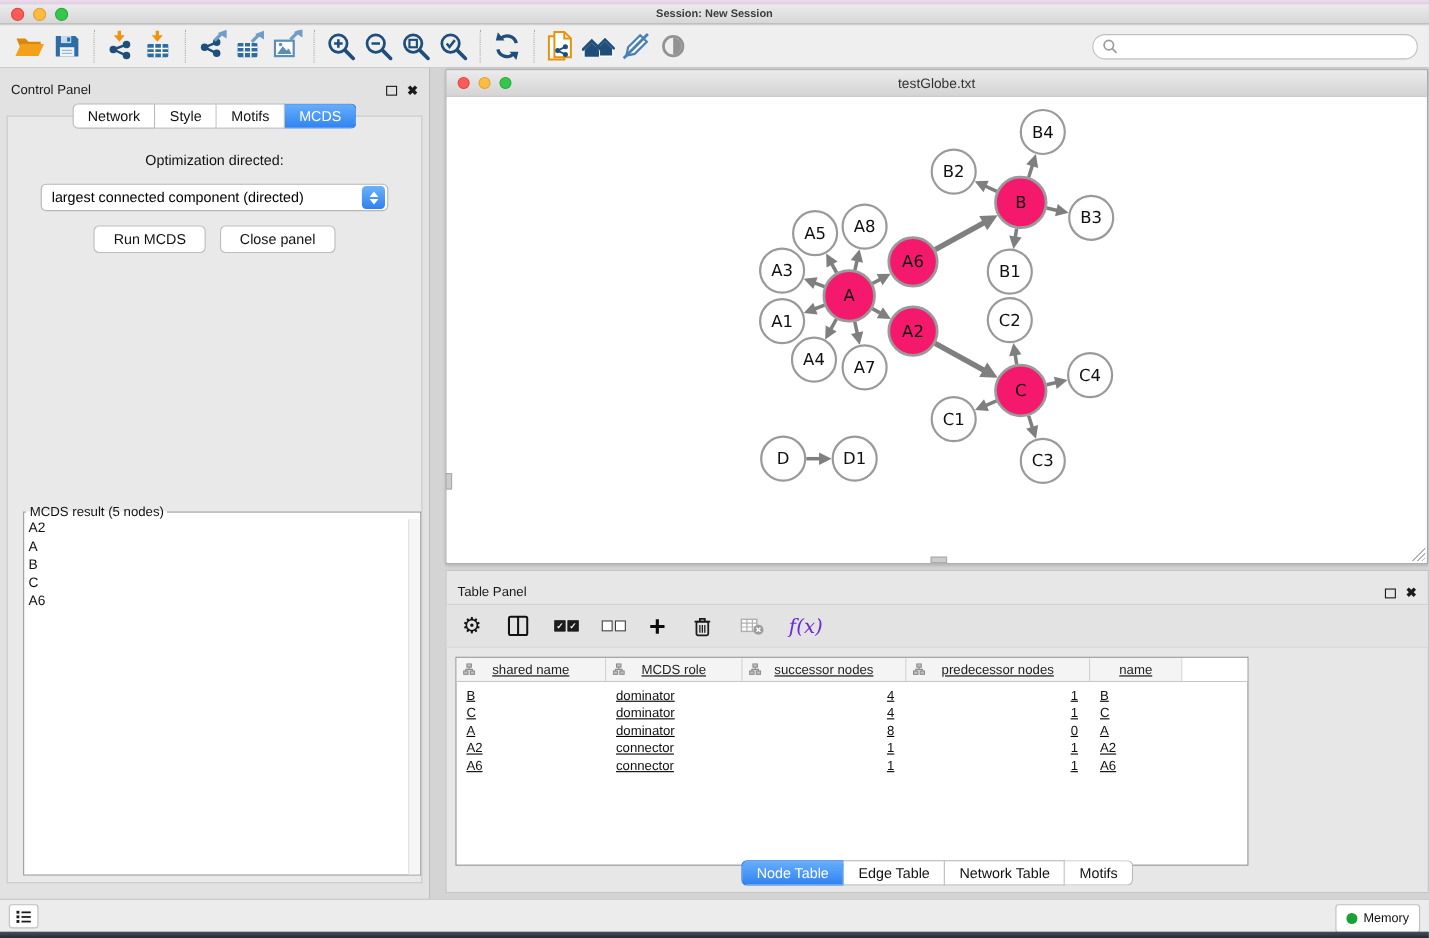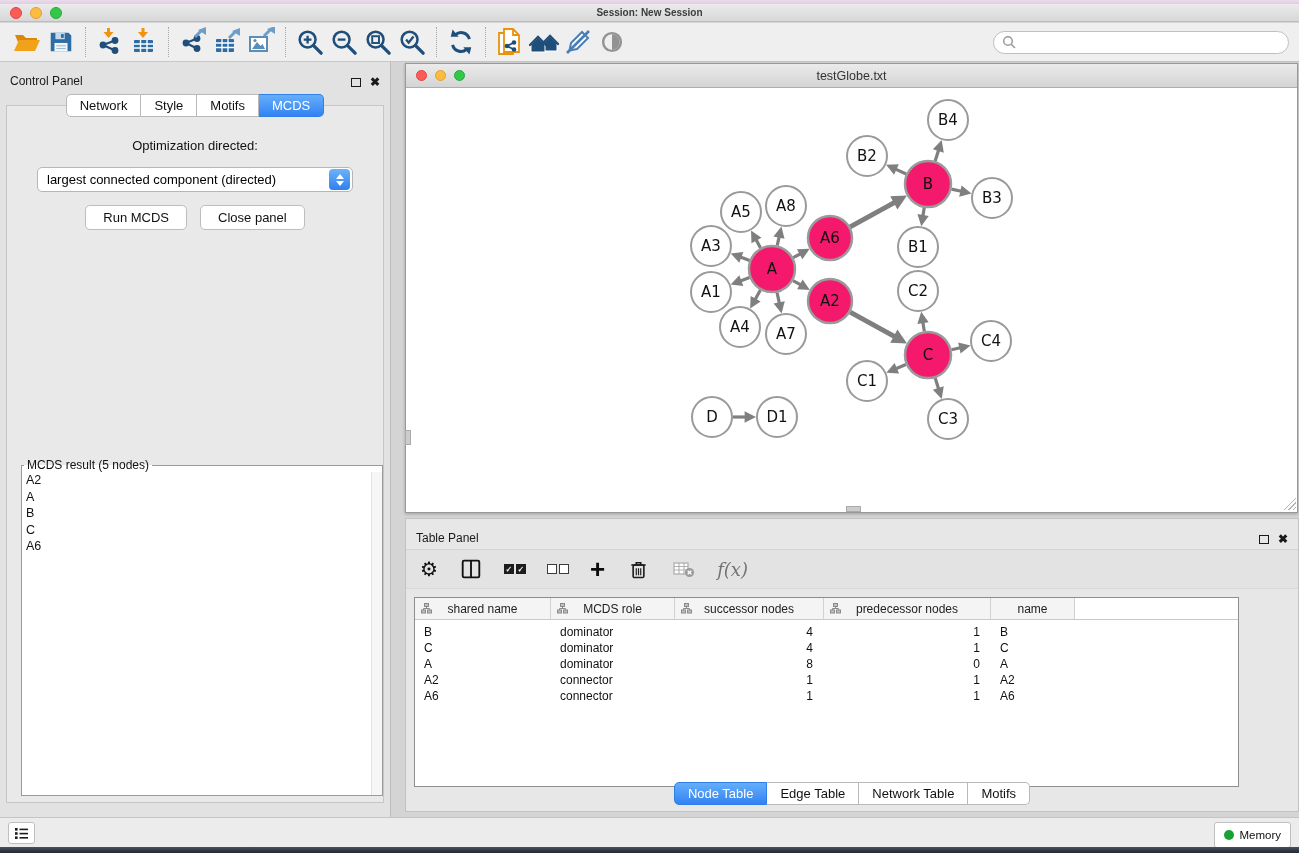--- a/index.html
+++ b/index.html
@@ -98,23 +98,23 @@
   .tp-toolbar { position:absolute; left:0; top:30px; width:100%; height:40px;
     background:#e3e3e3; border-top:1px solid #d4d4d4; border-bottom:1px solid #d9d9d9;
     display:flex; align-items:center; padding:0 14px; gap:21px; }
   .tp-icon { display:inline-flex; align-items:center; justify-content:center; height:26px; }
   .gear-glyph { font-size:20px; color:#111; line-height:1; }
   .chk-pair { display:flex; gap:2px; }
   .chk { width:10px; height:10px; background:#1c1c1c; border:1px solid #1c1c1c;
     color:#fff; font-size:8px; line-height:9px; text-align:center; font-weight:bold; }
   .chk.empty { background:#fff; border:1.6px solid #3c3c3c; color:transparent; }
   .plus-glyph { font-size:26px; font-weight:bold; color:#0c0c0c; line-height:1; }
-  .fx-glyph { font-family:"DejaVu Serif", serif; font-style:italic; font-size:18px; color:#737373; }
-  .tbl { position:absolute; left:8px; top:78px; width:825px; height:190px;
-    background:#fff; border:1px solid #8e8e8e; overflow:hidden; }
+  .fx-glyph { font-family:"DejaVu Serif", serif; font-style:italic; font-size:18px; color:#6d28d9; }
+  .tbl { position:absolute; left:8px; top:78px; width:721px; height:190px;
+    background:#fff; border:1px solid #8e8e8e; overflow:hidden;text-decoration:underline; }
   .tbl-row { display:grid; grid-template-columns:136px 124px 149px 167px 84px 1fr; }
   .tbl-head { background:#f4f4f4; border-bottom:1px solid #c9c9c9; height:22px; }
   .th-cell { position:relative; display:flex; align-items:center; justify-content:center;
     font-size:12px; color:#222; border-right:1px solid #d2d2d2; height:100%; }
   .th-cell .hier { position:absolute; left:6px; top:5px; }
   .th-cell.no-border { border-right:none; background:#fff; }
   .td-cell { font-size:12px; color:#111; height:16px; line-height:16px;
     padding-left:9px; white-space:nowrap; }
   .td-cell.num { text-align:right; padding-right:11px; padding-left:0; }
   .tbl-body .tbl-row:first-child { margin-top:4px; }

